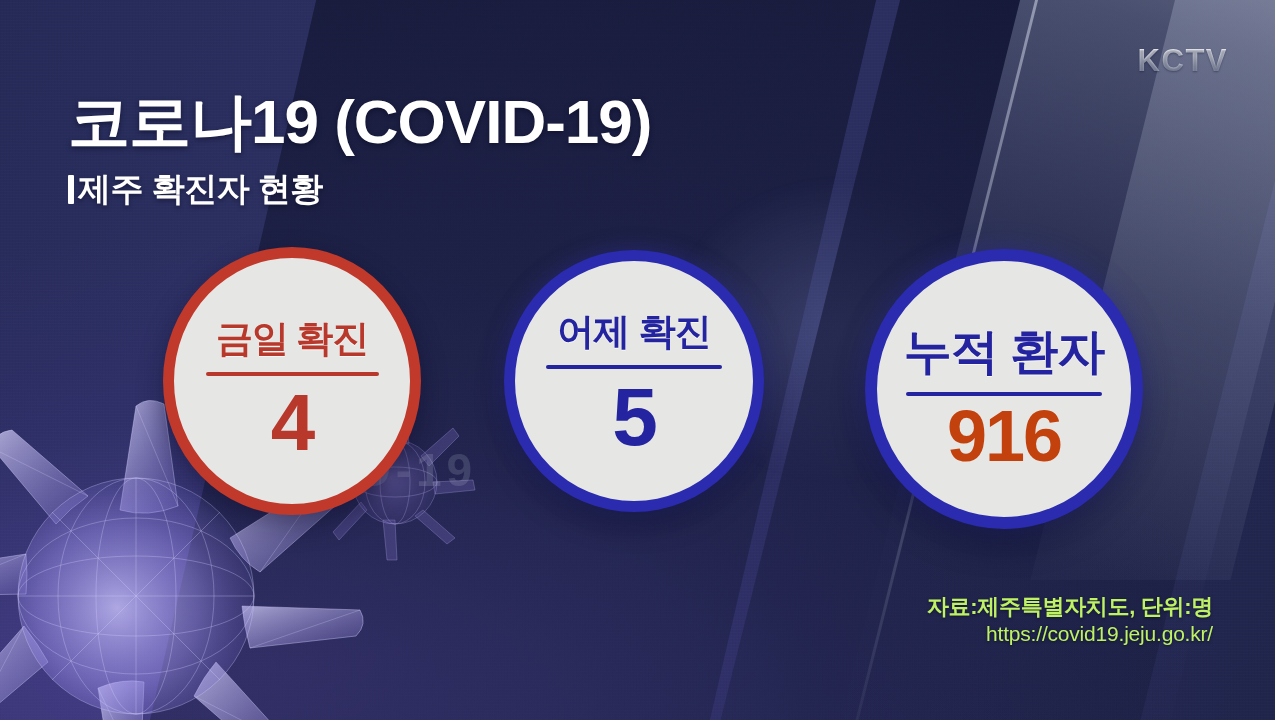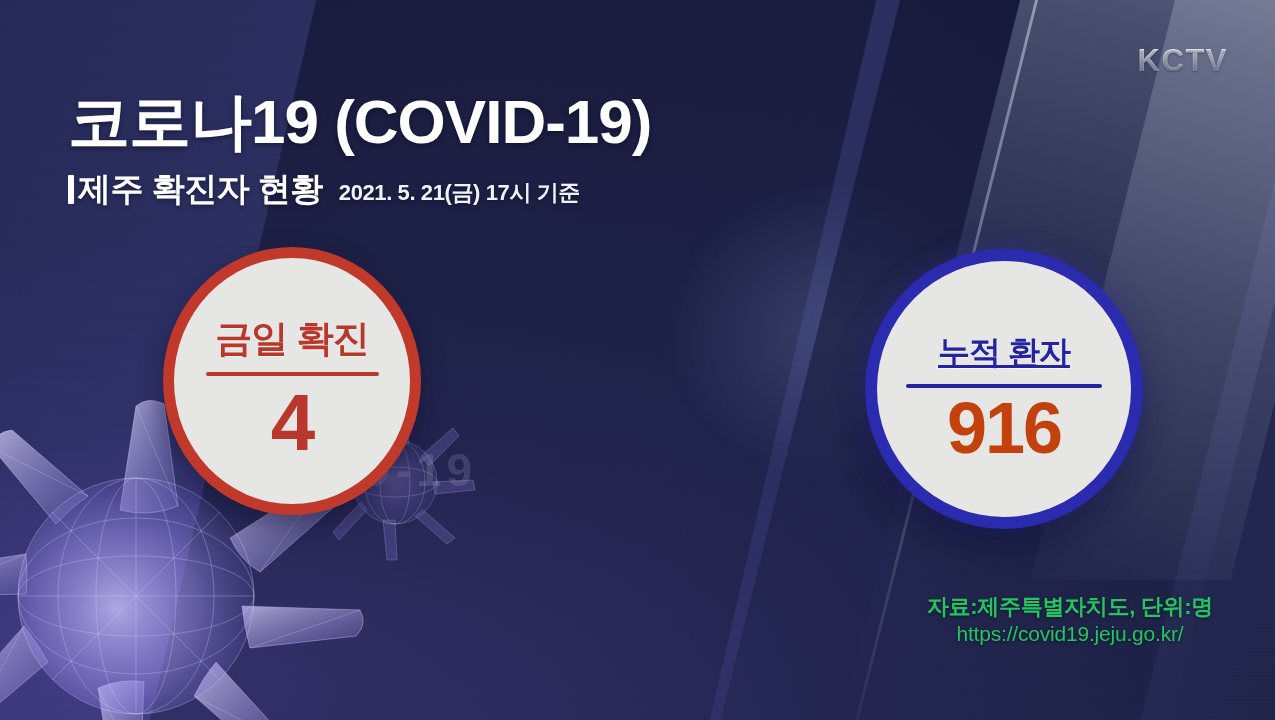--- a/index.html
+++ b/index.html
@@ -202,21 +202,21 @@
     white-space: nowrap;
   }
 
   
   #stat-today {
     left: 163px; top: 247px;
     width: 258px; height: 268px;
     border: 11px solid #c0392b;
     box-shadow: 0 10px 26px rgba(10,12,40,.45);
   }
-  #stat-today .label { font-size: 37px; color: #b8392c; margin-top: 18px; }
+  #stat-today .label { font-size: 37px; color: #b8392c; margin-top: 18px; font-family: Liberation Serif, serif; }
   #stat-today .rule  { width: 173px; background: #b8392c; margin: 15px 0 9px; }
   #stat-today .value { font-size: 80px; color: #b8392c; }
 
   
   #stat-yesterday {
     left: 504px; top: 250px;
     width: 260px; height: 262px;
     border: 11px solid #2b2bb0;
     box-shadow: 0 12px 26px rgba(10,12,40,.50), 0 0 22px rgba(70,70,210,.35);
   }
@@ -224,30 +224,30 @@
   #stat-yesterday .rule  { width: 176px; background: #2424a0; margin: 15px 0 9px; }
   #stat-yesterday .value { font-size: 82px; color: #2424a0; }
 
   
   #stat-cumulative {
     left: 865px; top: 249px;
     width: 278px; height: 280px;
     border: 12px solid #2b2bb0;
     box-shadow: 0 14px 30px rgba(10,12,40,.50), 0 0 26px rgba(70,70,210,.35);
   }
-  #stat-cumulative .label { font-size: 32px; color: #2424a0; margin-top: 21px; text-decoration: underline; }
+  #stat-cumulative .label { font-size: 48px; color: #2424a0; margin-top: 21px; }
   #stat-cumulative .rule  { width: 196px; background: #2424a0; margin: 16px 0 6px; }
   #stat-cumulative .value { font-size: 72px; color: #c2410c; }
 
   
   .source {
     position: absolute;
     right: 62px; bottom: 72px;
-    text-align: center;
-    color: #22c55e;
+    text-align: right;
+    color: #bef264;
     text-shadow: 0 1px 3px rgba(8,10,32,.6);
   }
   .source .line { font-size: 22px; font-weight: 700; line-height: 1.28; letter-spacing: -0.3px; white-space: nowrap; }
   .source .url  { font-size: 21px; font-weight: 400; letter-spacing: -0.2px; }
 </style>
 </head>
 <body>
 
 <div id="stage">
 
@@ -343,30 +343,34 @@
   <div class="watermark">COVID-19</div>
 
   <div class="kctv">KCTV</div>
 
   <div class="headline">
     <div class="h-title">코로나19 (COVID-19)</div>
     <div class="h-sub-row">
       <div>
         <span class="h-bar"></span><span class="h-sub">제주 확진자 현황</span>
       </div>
-      <div class="h-date">2021. 5. 21(금) 17시 기준</div>
     </div>
   </div>
 
   <div class="stat" id="stat-today">
     <div class="label">금일 확진</div>
     <div class="rule"></div>
     <div class="value">4</div>
   </div>
 
+  <div class="stat" id="stat-yesterday">
+    <div class="label">어제 확진</div>
+    <div class="rule"></div>
+    <div class="value">5</div>
+  </div>
 
   <div class="stat" id="stat-cumulative">
     <div class="label">누적 환자</div>
     <div class="rule"></div>
     <div class="value">916</div>
   </div>
 
   <div class="source">
     <div class="line">자료:제주특별자치도, 단위:명</div>
     <div class="line url">https://covid19.jeju.go.kr/</div>

